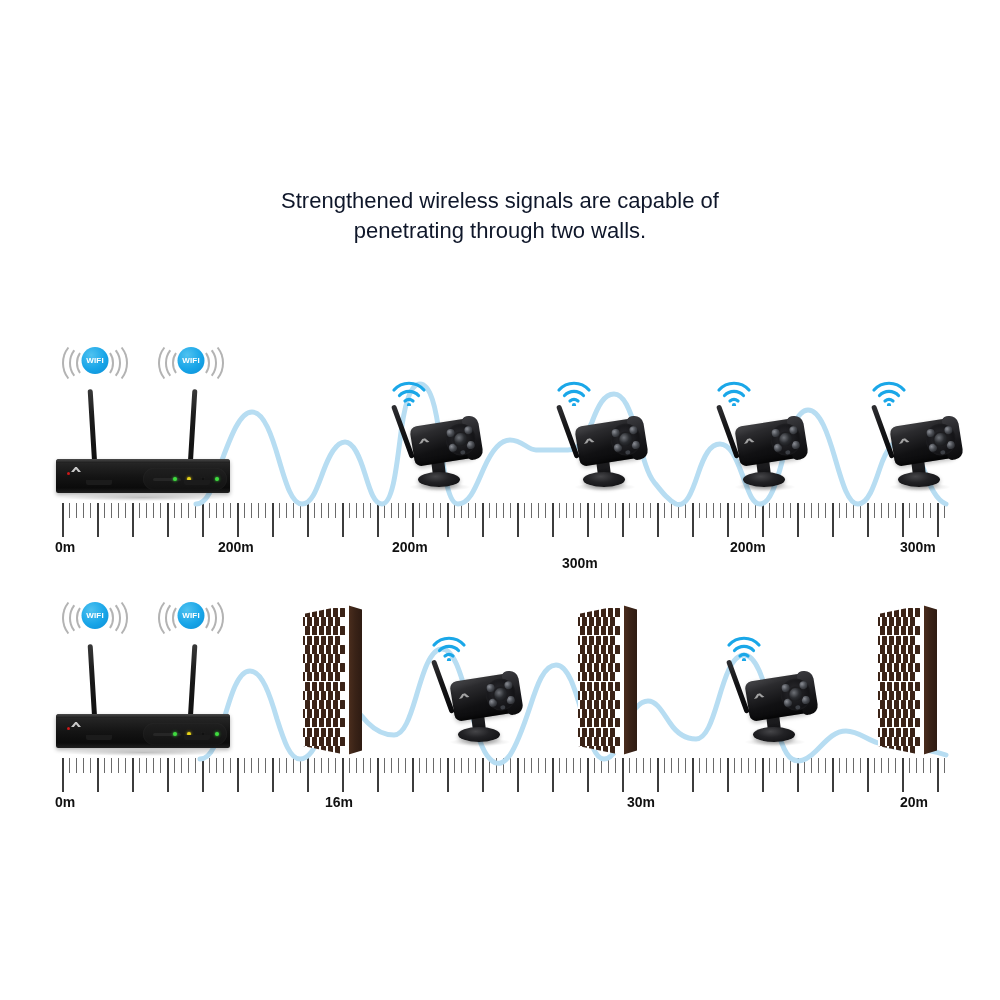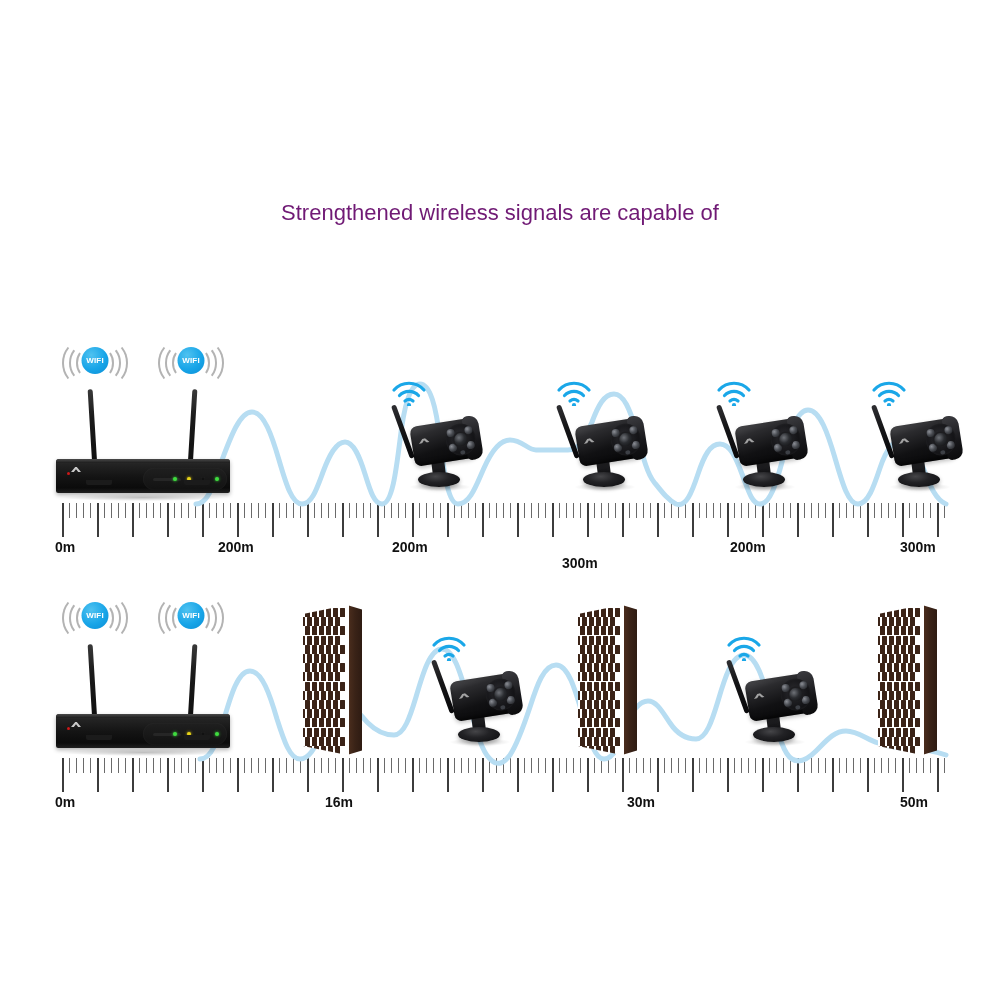--- a/index.html
+++ b/index.html
@@ -25,24 +25,24 @@
     text-align: center;
   }
   .headline {
     font-size: 30px;
     font-weight: bold;
     letter-spacing: -0.2px;
     color: #131313;
     line-height: 1.1;
   }
   .subline {
-    margin-top: 16px;
+    margin-top: 4px;
     font-size: 22px;
     font-weight: 400;
-    color: #701a75;
+    color: #0f172a;
     line-height: 1.38;
   }
 
   
   .scene {
     position: absolute;
     left: 0;
     width: 1000px;
   }
   #scene-row-1 { top: 320px; height: 185px; }
@@ -412,20 +412,21 @@
 
   
   svg.wave-svg { display: block; }
 </style>
 </head>
 <body>
 
 <div class="header">
   <div class="subline">
     <div>Strengthened wireless signals are capable of</div>
+    <div>penetrating through two walls.</div>
   </div>
 </div>
 
 <div class="scene" id="scene-row-1">
 
   <div class="layer wave-layer">
     <svg class="wave-svg" width="1000" height="185" viewBox="0 0 1000 185">
       <path fill="none" stroke="#b7ddf2" stroke-width="5" stroke-linecap="round" d="M196,172 C209,172 214,150 222,128 C231,104 240,80 252,80 C264,80 272,104 279,128
            C286,152 292,172 302,172 C312,172 317,156 323,140 C329,124 336,110 345,110
            C354,110 360,126 365,142 C370,158 374,172 382,172
@@ -1379,15 +1380,15 @@
       <div class="tick minor" style="left: 916px;"></div>
       <div class="tick minor" style="left: 923px;"></div>
       <div class="tick minor" style="left: 930px;"></div>
       <div class="tick major" style="left: 937px;"></div>
       <div class="tick minor" style="left: 944px;"></div>
     </div>
   <div class="ruler-labels">
       <div class="ruler-label" style="left: 55px;">0m</div>
       <div class="ruler-label" style="left: 325px;">16m</div>
       <div class="ruler-label" style="left: 627px;">30m</div>
-      <div class="ruler-label" style="left: 900px;">50m</div>
+      <div class="ruler-label" style="left: 900px;">20m</div>
     </div>
 </div>
 
 </body></html>

